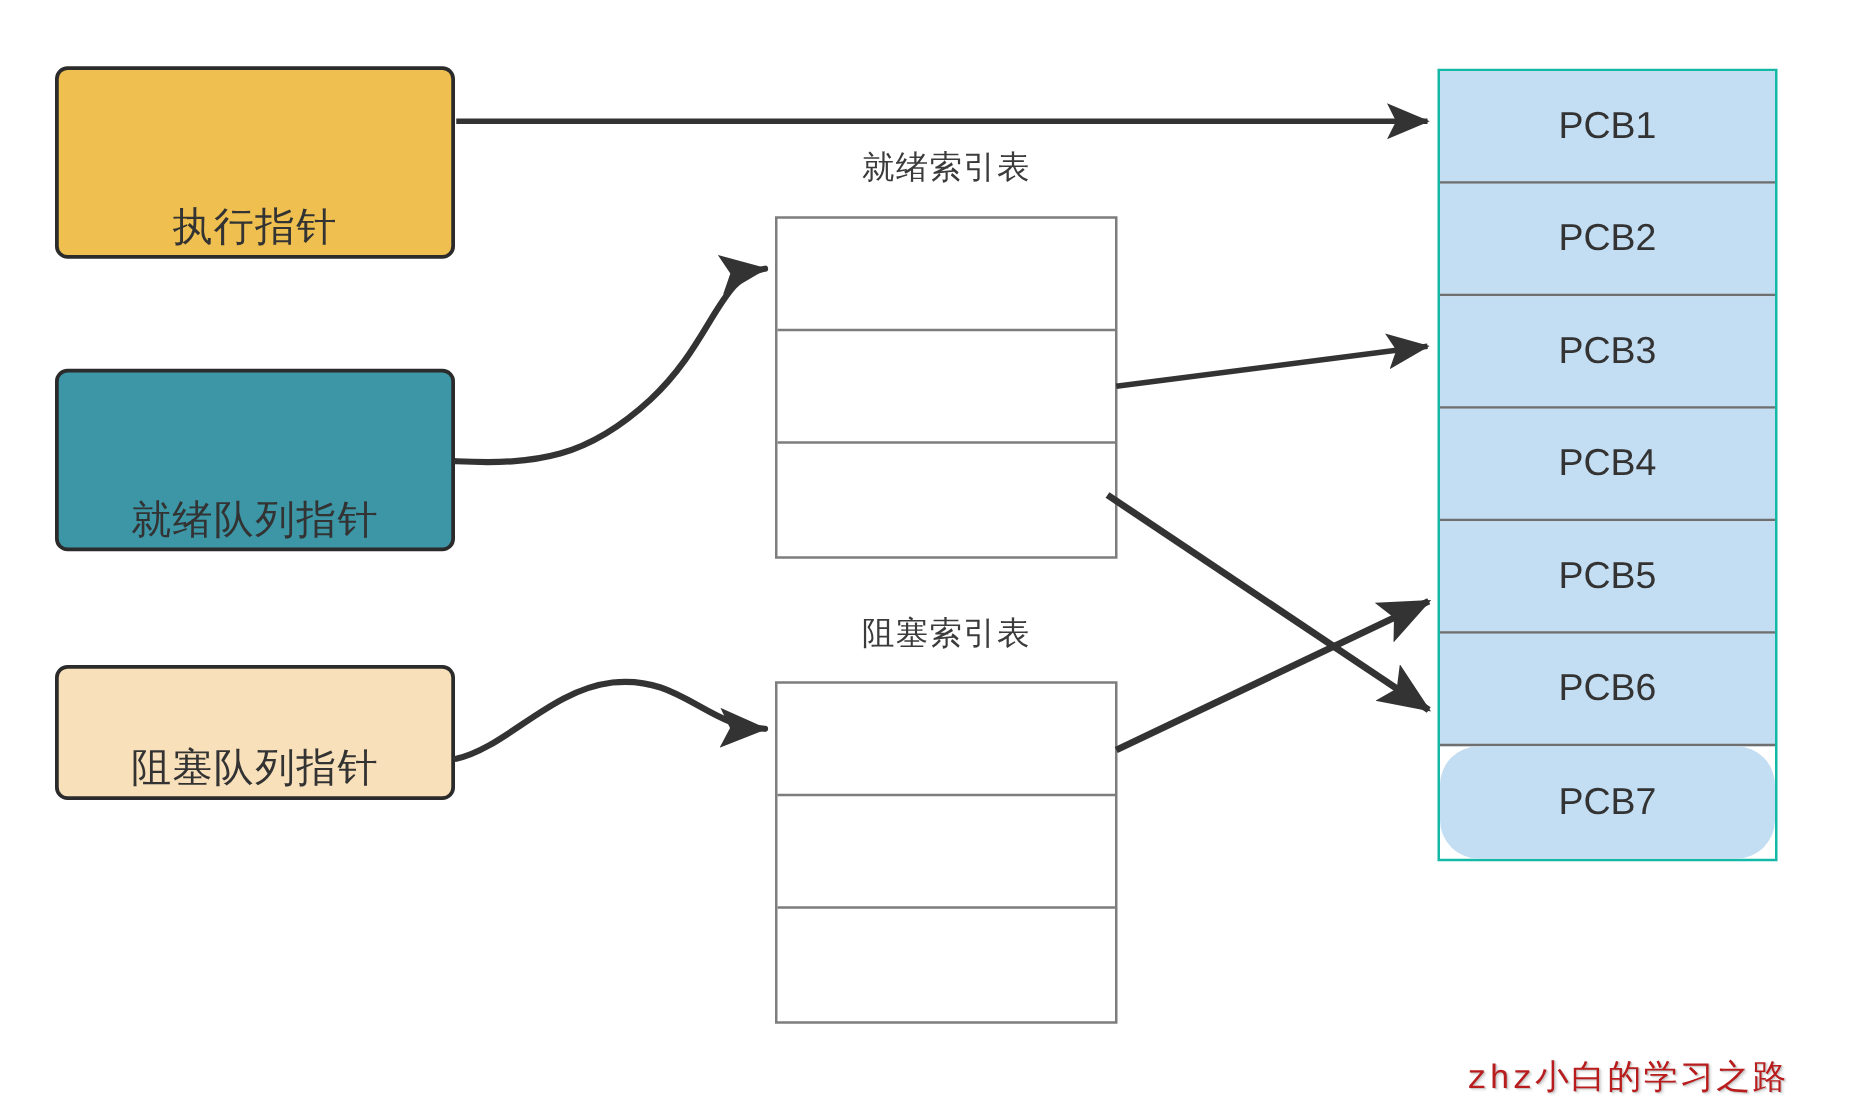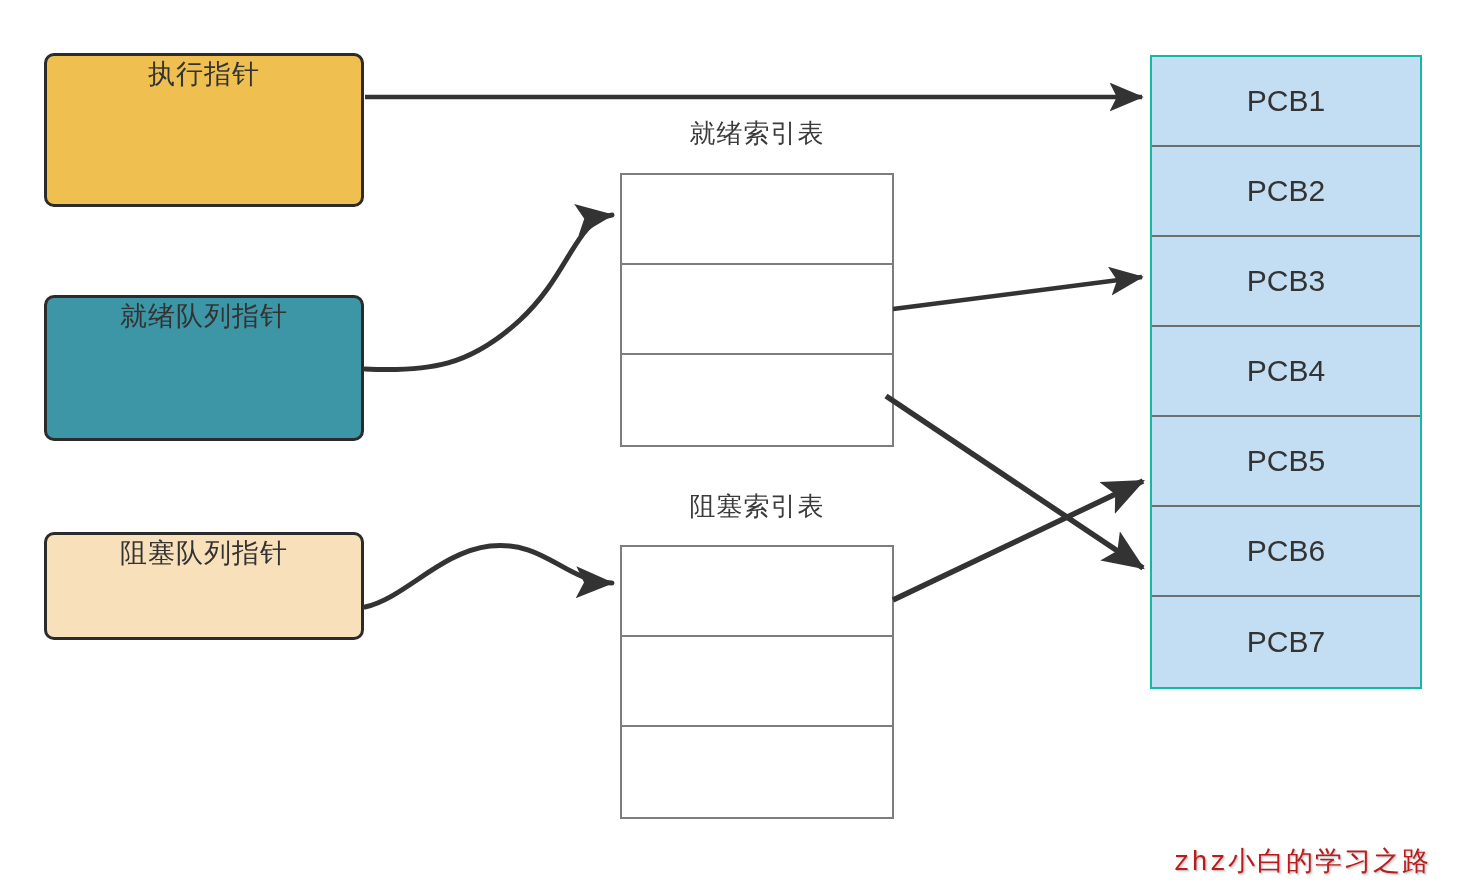--- a/index.html
+++ b/index.html
@@ -27,24 +27,24 @@
   }
   svg.layer * { pointer-events: auto; }
 
   
   .ptr-box {
     position: absolute;
     box-sizing: border-box;
     border: 3px solid #2b2b2b;
     border-radius: 10px;
     display: flex;
-    align-items: flex-start;
+    align-items: flex-end;
     justify-content: center;
     color: #333333;
-    font-size: 27px;
+    font-size: 32px;
     letter-spacing: 1px;
   }
   .ptr-exec   { left: 44px;  top: 53px;  width: 320px; height: 154px; background: #EFC050; }
   .ptr-ready  { left: 44px;  top: 295px; width: 320px; height: 146px; background: #3C96A6; }
   .ptr-block  { left: 44px;  top: 532px; width: 320px; height: 108px; background: #F8E0BA; }
 
   
   .idx-title {
     position: absolute;
     width: 274px;
@@ -85,21 +85,21 @@
     height: 90px;
     box-sizing: border-box;
     border-bottom: 2px solid #6f6f6f;
     background: #C3DDF2;
     display: flex;
     align-items: center;
     justify-content: center;
     font-size: 30px;
     color: #333333;
   }
-  .pcb-row:last-child { border-bottom: none; }
+  .pcb-row:last-child { border-bottom: none; border-radius: 31px; }
 
   
   .watermark {
     position: absolute;
     right: 48px;
     bottom: 14px;
     font-size: 27px;
     color: #b91c1c;
     letter-spacing: 2px;
     text-shadow: 1px 1px 0 #c9c9c9, 2px 2px 2px #dddddd;

